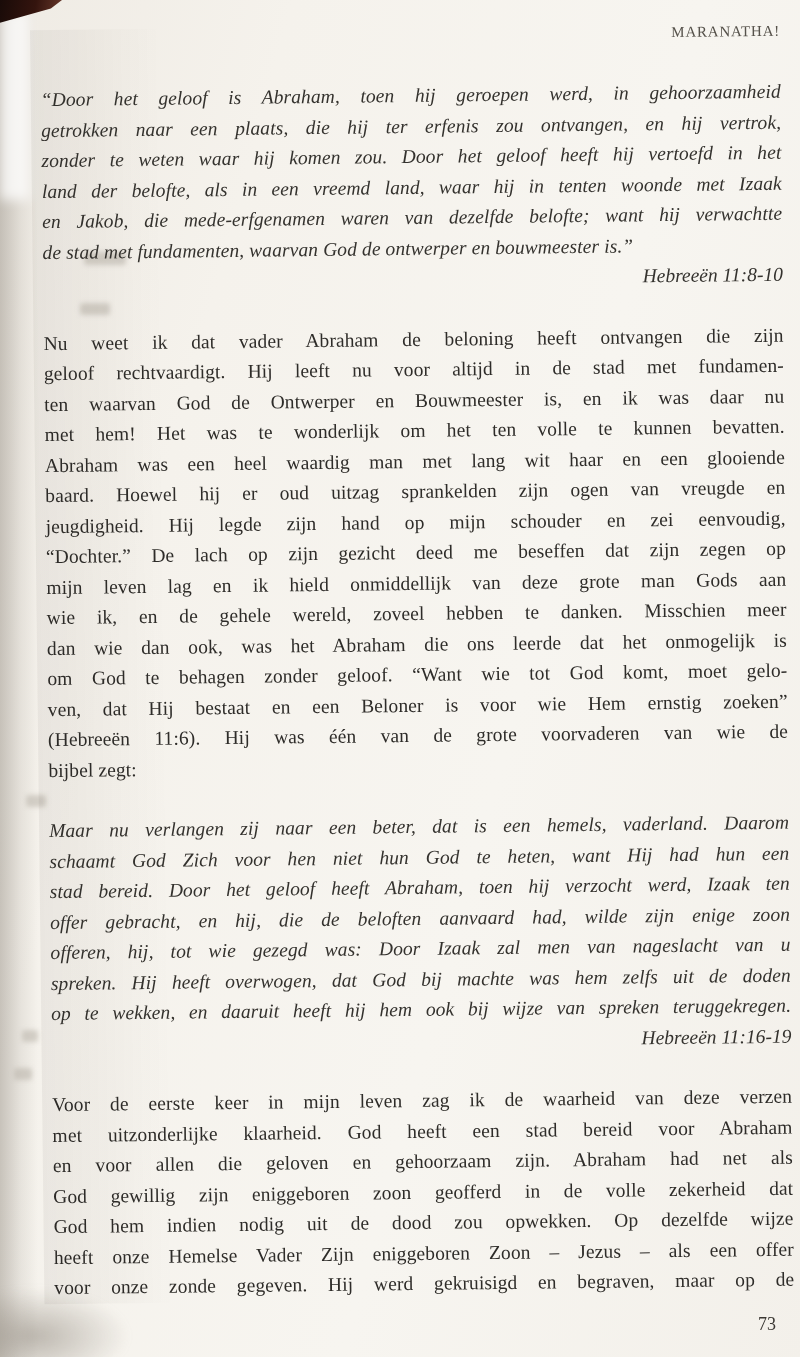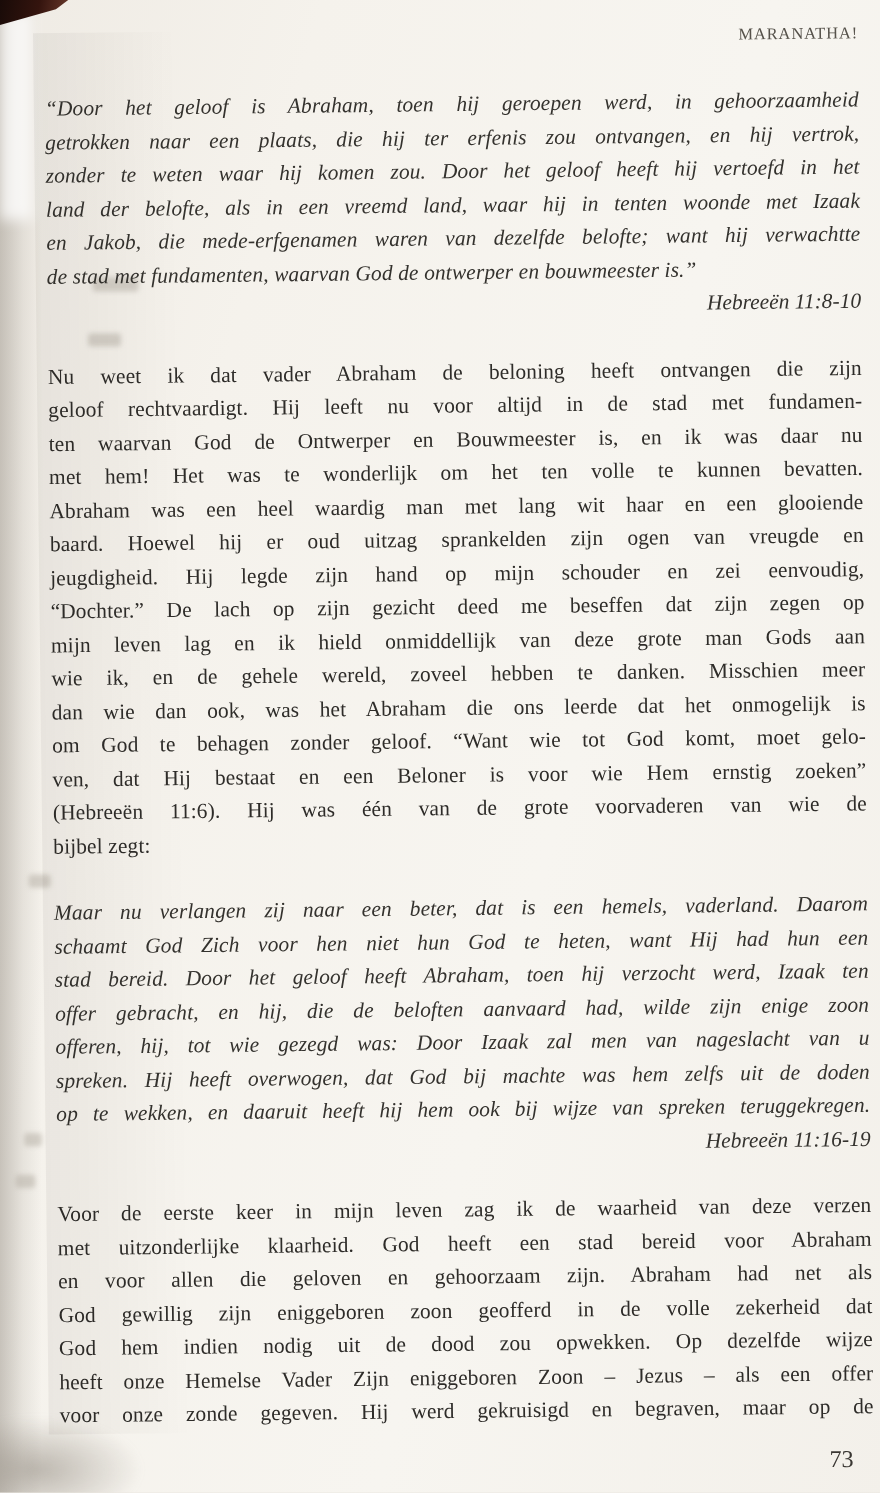--- a/index.html
+++ b/index.html
@@ -81,21 +81,21 @@
     letter-spacing: 0.1px;
   }
   .line.last { text-align-last: left; }
   .quote .line, .attribution { font-style: italic; color: #34322e; }
   .attribution {
     line-height: 30.5px;
     text-align: right;
   }
   .page-number {
     position: absolute; top: 1314px; right: 36px;
-    font-size: 22px; color: #3a3733; margin-left: 32px;
+    font-size: 18px; color: #3a3733; margin-left: 32px;
   }
 </style>
 </head>
 <body>
 
 <div class="page">
 
   <div class="edge-shade"></div>
   <div class="edge-highlight"></div>
   <div class="corner-wedge"></div>

